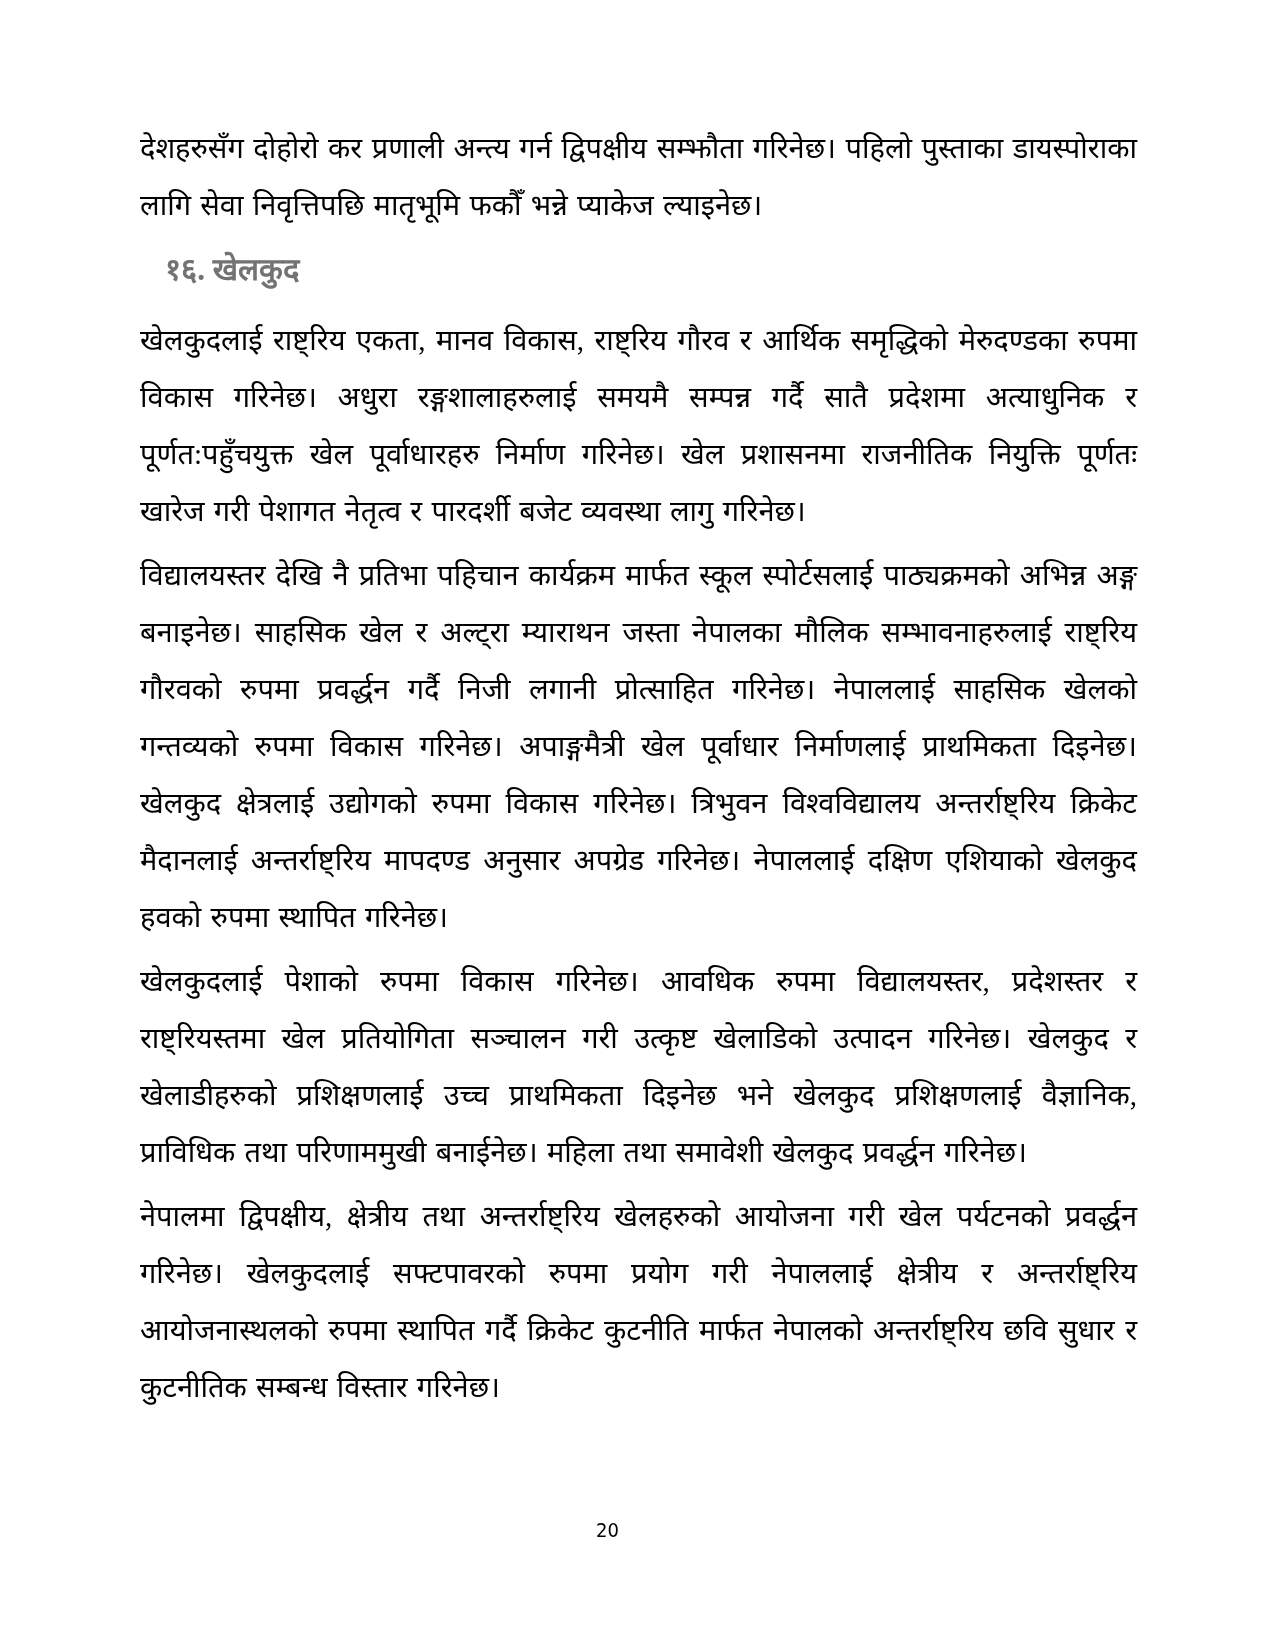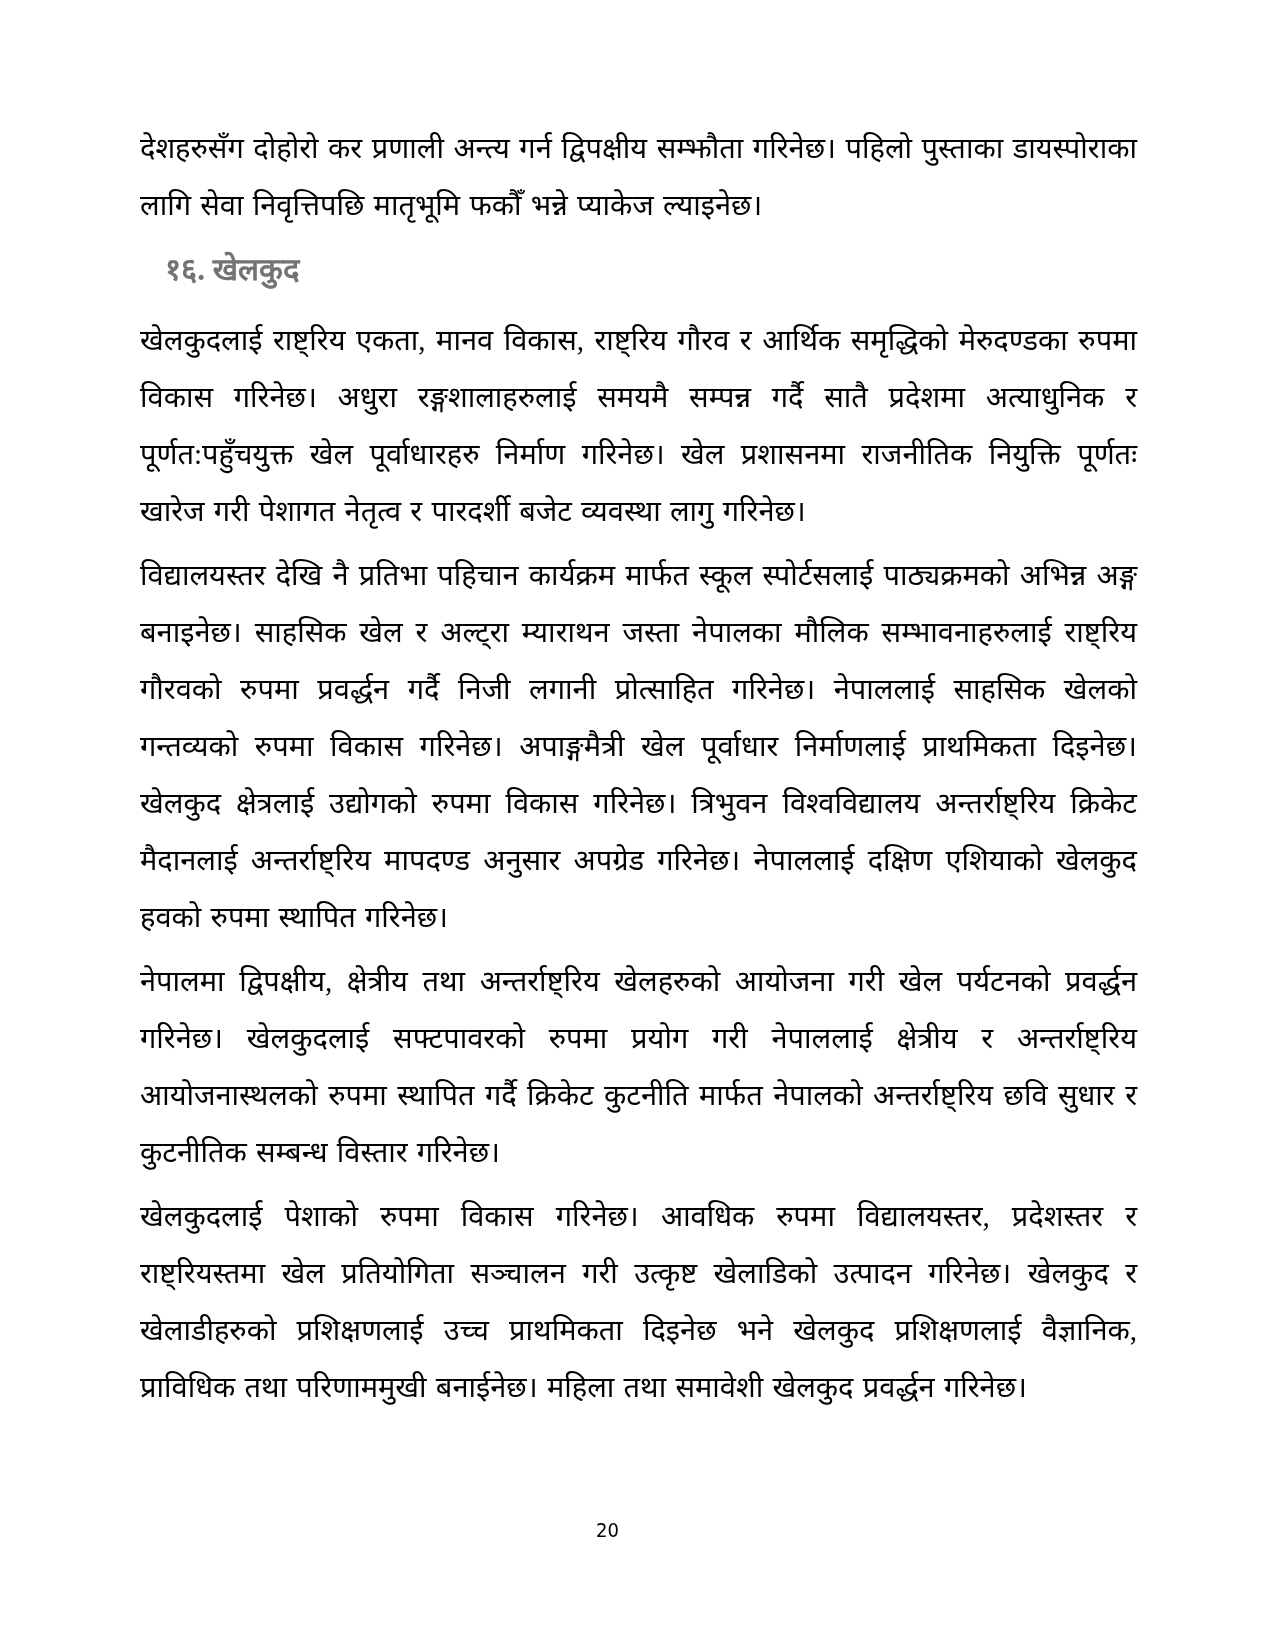--- a/index.html
+++ b/index.html
@@ -57,20 +57,20 @@
   <div class="content">
 
     <p class="body-para">देशहरुसँग दोहोरो कर प्रणाली अन्त्य गर्न द्विपक्षीय  सम्झौता गरिनेछ। पहिलो पुस्ताका डायस्पोराका लागि सेवा निवृत्तिपछि मातृभूमि फकौँ भन्ने प्याकेज ल्याइनेछ।</p>
 
     <h2 class="section-heading">१६. खेलकुद</h2>
 
     <p class="body-para">खेलकुदलाई राष्ट्रिय एकता, मानव विकास, राष्ट्रिय गौरव र आर्थिक समृद्धिको मेरुदण्डका रुपमा विकास गरिनेछ। अधुरा रङ्गशालाहरुलाई समयमै सम्पन्न गर्दै सातै प्रदेशमा अत्याधुनिक र पूर्णत:पहुँचयुक्त खेल पूर्वाधारहरु निर्माण गरिनेछ।  खेल प्रशासनमा राजनीतिक नियुक्ति पूर्णतः खारेज गरी पेशागत नेतृत्व र पारदर्शी बजेट व्यवस्था लागु गरिनेछ।</p>
 
     <p class="body-para">विद्यालयस्तर देखि नै प्रतिभा पहिचान कार्यक्रम मार्फत स्कूल स्पोर्टसलाई पाठ्यक्रमको अभिन्न अङ्ग बनाइनेछ। साहसिक खेल र अल्ट्रा म्याराथन जस्ता नेपालका मौलिक सम्भावनाहरुलाई राष्ट्रिय गौरवको रुपमा प्रवर्द्धन गर्दै निजी लगानी प्रोत्साहित गरिनेछ। नेपाललाई साहसिक खेलको गन्तव्यको रुपमा विकास गरिनेछ।  अपाङ्गमैत्री खेल पूर्वाधार निर्माणलाई प्राथमिकता दिइनेछ।  खेलकुद क्षेत्रलाई उद्योगको रुपमा विकास गरिनेछ।  त्रिभुवन विश्वविद्यालय अन्तर्राष्ट्रिय क्रिकेट मैदानलाई अन्तर्राष्ट्रिय मापदण्ड अनुसार अपग्रेड गरिनेछ।  नेपाललाई दक्षिण एशियाको खेलकुद हवको रुपमा स्थापित गरिनेछ।</p>
 
+    <p class="body-para">खेलकुदलाई  पेशाको रुपमा विकास गरिनेछ। आवधिक रुपमा विद्यालयस्तर, प्रदेशस्तर र राष्ट्रियस्तमा खेल प्रतियोगिता सञ्चालन गरी उत्कृष्ट खेलाडिको उत्पादन गरिनेछ। खेलकुद र खेलाडीहरुको प्रशिक्षणलाई उच्च प्राथमिकता दिइनेछ भने खेलकुद प्रशिक्षणलाई  वैज्ञानिक, प्राविधिक तथा परिणाममुखी बनाईनेछ।  महिला तथा समावेशी खेलकुद प्रवर्द्धन गरिनेछ।</p>
+
     <p class="body-para">नेपालमा द्विपक्षीय, क्षेत्रीय तथा अन्तर्राष्ट्रिय खेलहरुको आयोजना गरी खेल पर्यटनको प्रवर्द्धन गरिनेछ।  खेलकुदलाई सफ्टपावरको रुपमा प्रयोग गरी नेपाललाई क्षेत्रीय र अन्तर्राष्ट्रिय आयोजनास्थलको रुपमा स्थापित गर्दै क्रिकेट कुटनीति मार्फत नेपालको अन्तर्राष्ट्रिय छवि सुधार र कुटनीतिक सम्बन्ध विस्तार गरिनेछ।</p>
-
-    <p class="body-para">खेलकुदलाई  पेशाको रुपमा विकास गरिनेछ। आवधिक रुपमा विद्यालयस्तर, प्रदेशस्तर र राष्ट्रियस्तमा खेल प्रतियोगिता सञ्चालन गरी उत्कृष्ट खेलाडिको उत्पादन गरिनेछ। खेलकुद र खेलाडीहरुको प्रशिक्षणलाई उच्च प्राथमिकता दिइनेछ भने खेलकुद प्रशिक्षणलाई  वैज्ञानिक, प्राविधिक तथा परिणाममुखी बनाईनेछ।  महिला तथा समावेशी खेलकुद प्रवर्द्धन गरिनेछ।</p>
 
   </div>
 
   <div class="page-footer">20</div>
 </div>
 
 </body></html>

